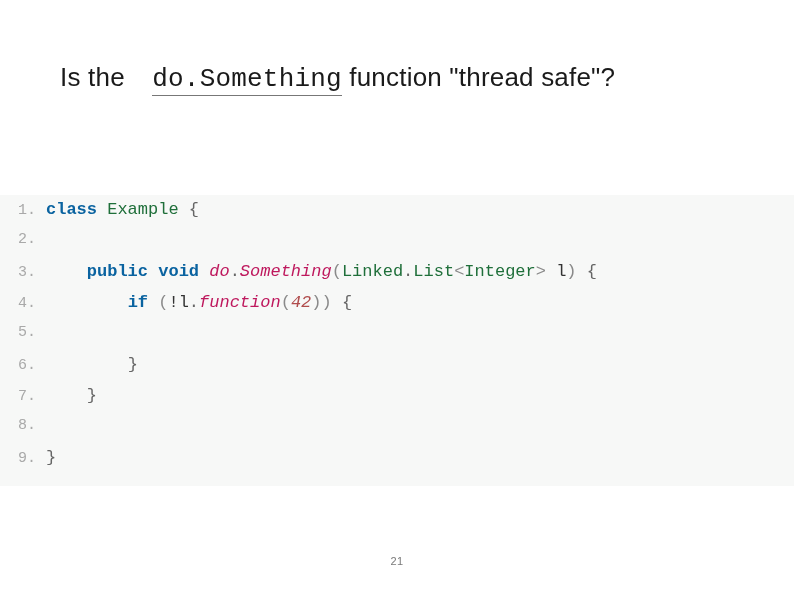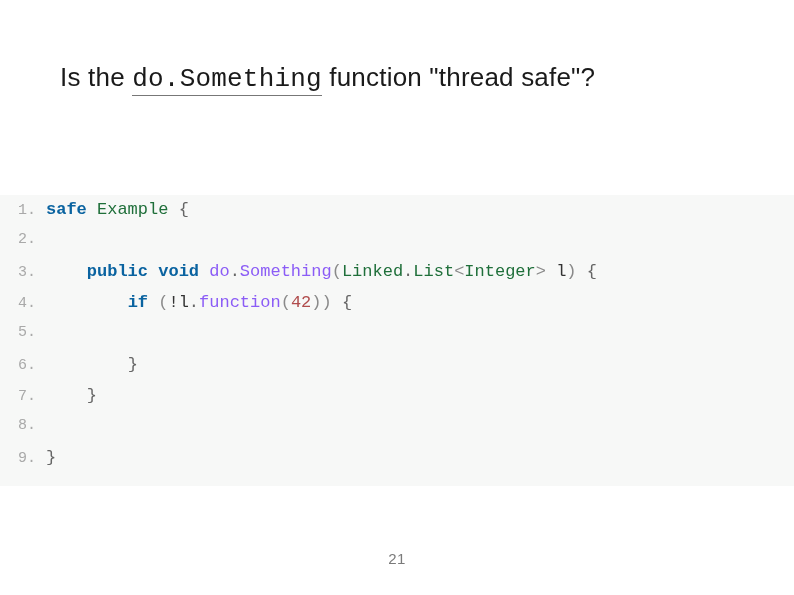--- a/index.html
+++ b/index.html
@@ -22,20 +22,21 @@
     top: 62px;
     left: 60px;
     font-size: 26px;
     color: #1a1a1a;
     letter-spacing: 0.2px;
   }
   .title .mono {
     font-family: "Courier New", Courier, monospace;
     border-bottom: 1px solid #777;
     padding-bottom: 1px;
+    margin-left: 20px;
   }
   .codeblock {
     position: absolute;
     top: 195px;
     left: 0;
     right: 0;
     background: #f7f8f7;
     padding: 6px 0 6px 18px;
     font-family: Consolas, "Courier New", monospace;
     font-size: 17px;
@@ -51,49 +52,49 @@
     width: 28px;
     color: #a9a9a9;
     font-size: 15px;
     flex-shrink: 0;
   }
   .codeblock .code {
     color: #333;
   }
   .kw  { color: #0a63a0; font-weight: bold; }   
   .typ { color: #1f6f3a; text-align: center; }                      
-  .mem { color: #8b5cf6; }                      
-  .num { color: #b04c4c; }                      
+  .mem { color: #be185d; font-style: italic; }                      
+  .num { color: #b04c4c; font-style: italic; }                      
   .args{ color: #8a8a8a; }                      
   .punc{ color: #666; }                         
   .pagen {
     position: absolute;
     bottom: 28px;
     left: 0;
     right: 0;
     text-align: center;
-    font-size: 15px;
+    font-size: 11px;
     color: #7a7a7a;
     letter-spacing: 0.5px;
   }
 </style>
 </head>
 <body>
 
 <div class="slide">
 
   <div class="title">
     <span>Is the </span><span class="mono">do.Something</span><span> function "thread safe"?</span>
   </div>
 
   <div class="codeblock">
 
     <div class="line">
       <span class="ln">1.</span>
-      <span class="code"><span class="kw">safe</span><span> </span><span class="typ">Example</span><span> </span><span class="punc">{</span></span>
+      <span class="code"><span class="kw">class</span><span> </span><span class="typ">Example</span><span> </span><span class="punc">{</span></span>
     </div>
 
     <div class="line">
       <span class="ln">2.</span>
       <span class="code"></span>
     </div>
 
     <div class="line">
       <span class="ln">3.</span>
       <span class="code"><span>    </span><span class="kw">public</span><span> </span><span class="kw">void</span><span> </span><span class="mem">do</span><span class="punc">.</span><span class="mem">Something</span><span class="args">(</span><span class="typ">Linked</span><span class="punc">.</span><span class="typ">List</span><span class="args">&lt;</span><span class="typ">Integer</span><span class="args">&gt;</span><span> </span><span>l</span><span class="args">)</span><span> </span><span class="punc">{</span></span>

